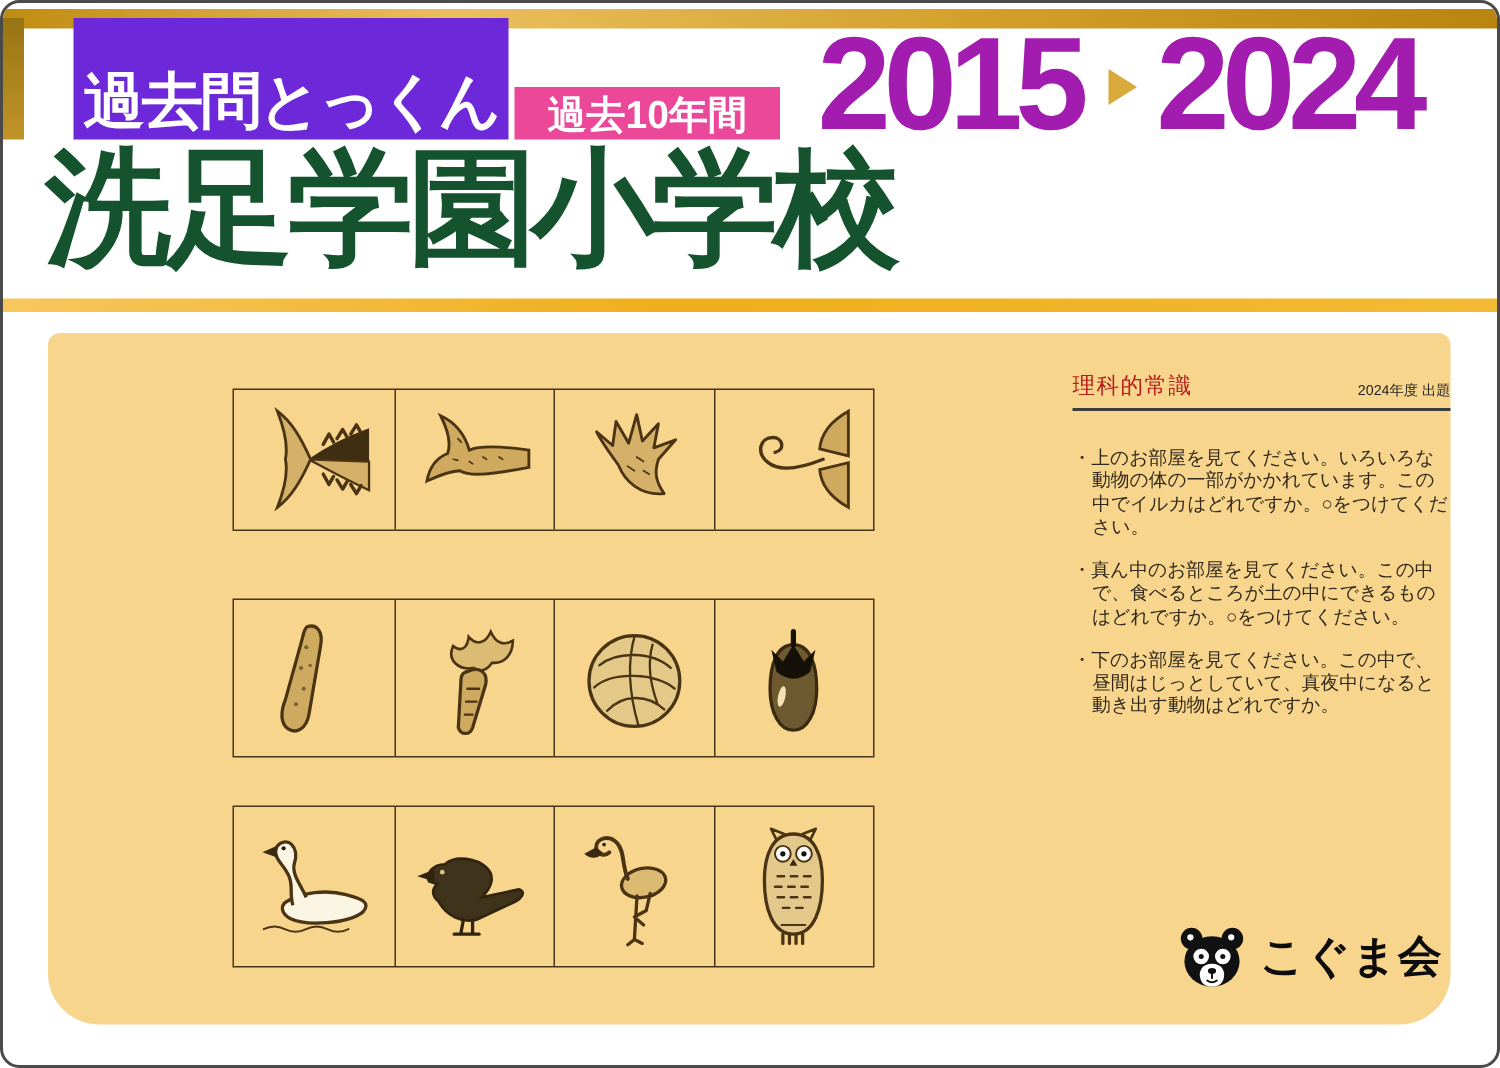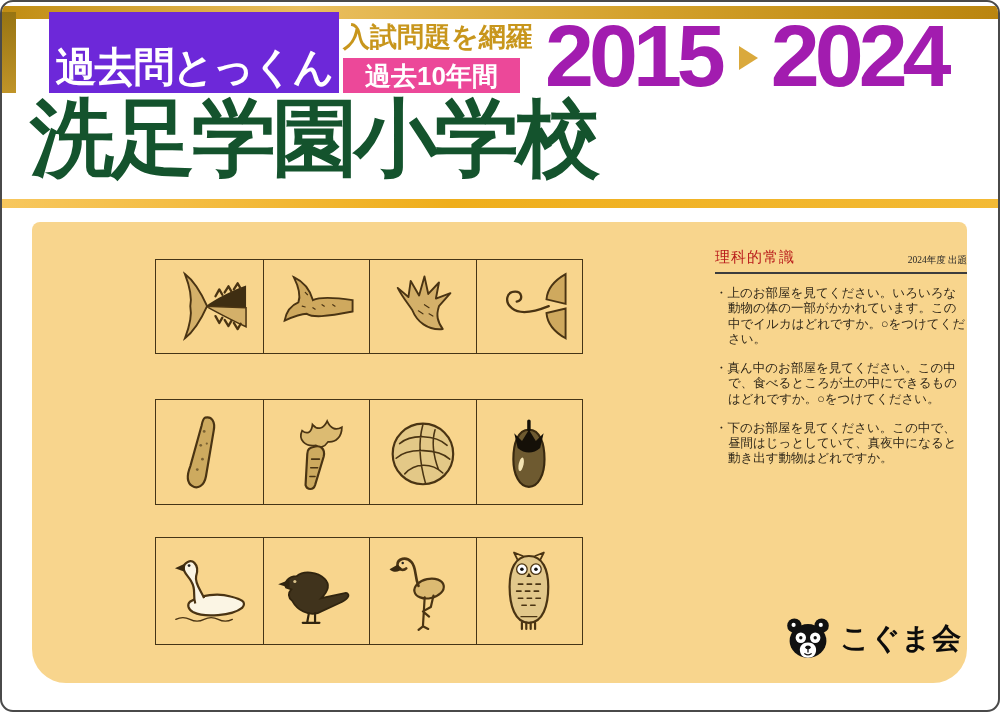--- a/index.html
+++ b/index.html
@@ -81,23 +81,23 @@
   }
   .cell:first-child{ border-left:none; }
   .cell svg{ width:92%; height:92%; }
 
   .qcol{
     position:absolute; left:683px; top:26px; width:252px;
     color:#2e2614;
   }
   .qhead{ display:flex; justify-content:space-between; align-items:flex-end; }
   .qtitle{ font-size:15px; font-weight:normal; color:#b91c1c; letter-spacing:1px; }
-  .qyear{ font-size:9.5px; color:#262626; font-family:Liberation Serif, serif; }
+  .qyear{ font-size:9.5px; color:#262626; font-family:Liberation Sans, sans-serif; }
   .qrule{ border:none; border-top:2px solid #3c3c3c; margin-top:5px; }
-  .qlist{ list-style:none; margin-top:12px;
+  .qlist{ list-style:none; margin-top:24px;
     font-family:"Liberation Serif","DejaVu Serif",serif;
     font-size:12.5px; line-height:1.22; color:#30281a; }
   .qlist li{ padding-left:13px; text-indent:-13px; margin-bottom:14px; }
 
   .logo{
     position:absolute; left:752px; top:394px;
     display:flex; align-items:center; gap:8px;
   }
   .logo .bear{ width:48px; height:45px; display:block; }
   .logo .bear svg{ width:100%; height:100%; }
@@ -106,21 +106,20 @@
 </head>
 <body>
 
 <div class="page">
 
   <div class="topbar"></div>
   <div class="left-strip"></div>
 
   <div class="series-badge">過去問とっくん</div>
 
-  <div class="tagline">入試問題を網羅</div>
 
   <div class="period-badge">過去10年間</div>
 
   <div class="years">
     <span>2015</span>
     <span class="tri"></span>
     <span>2024</span>
   </div>
 
   <h1 class="school-title">洗足学園小学校</h1>

